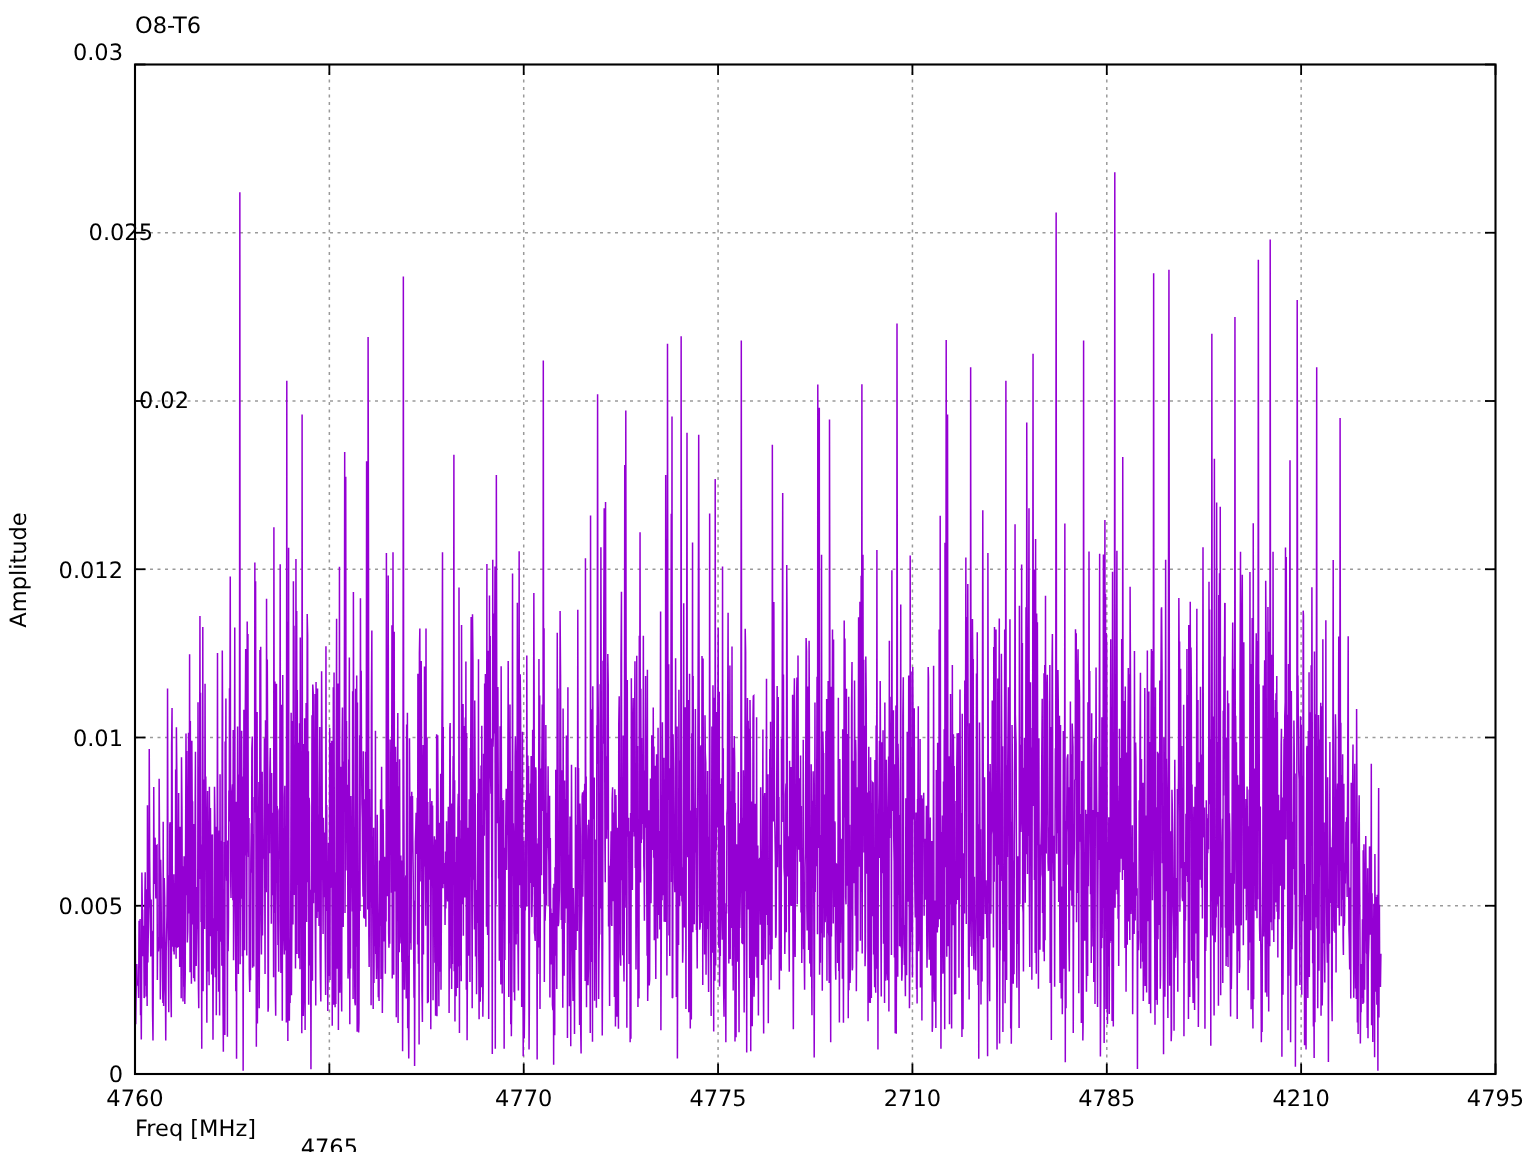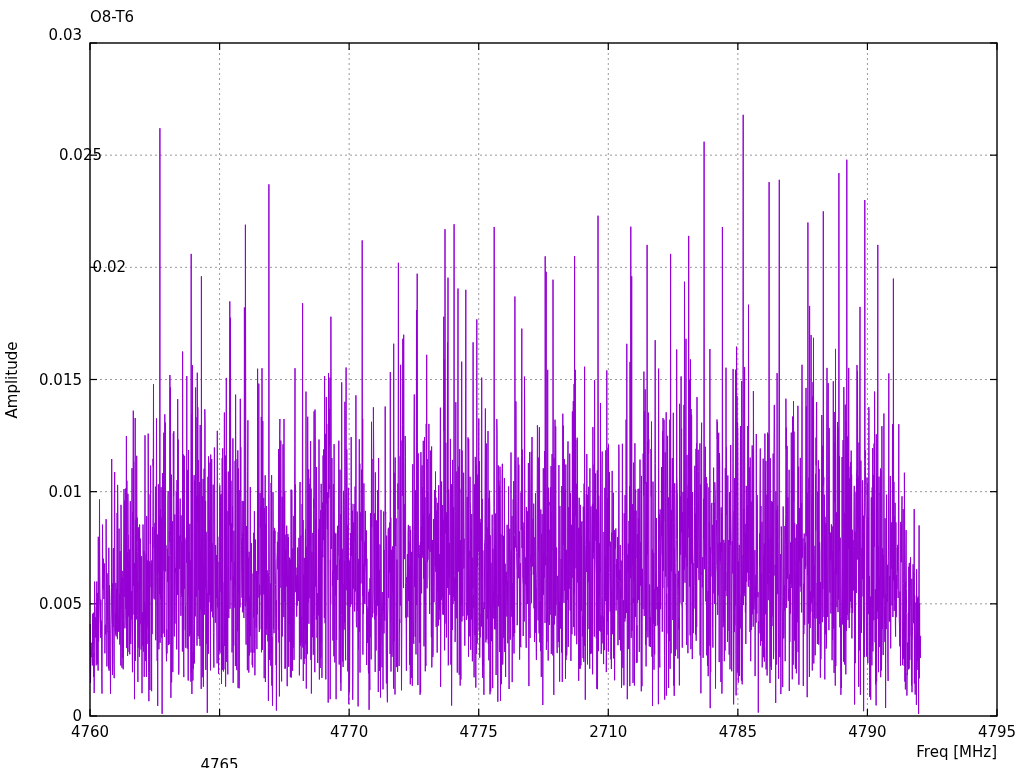--- a/index.html
+++ b/index.html
@@ -1,19 +1,19 @@
 <!DOCTYPE html>
 <html><head>
 <meta charset="utf-8">
 <style>
   html,body{margin:0;padding:0;background:#ffffff;}
   .fig{position:relative;width:1024px;height:768px;background:#ffffff;
        font-family:"DejaVu Sans","Liberation Sans",sans-serif;color:#000;overflow:hidden;}
   .title{position:absolute;left:90px;top:8px;width:907px;text-align:left;font-size:15px;}
-  .xlab{position:absolute;left:90px;top:743px;width:907px;text-align:right;font-size:15px;}
+  .xlab{position:absolute;left:90px;top:743px;width:907px;text-align:left;font-size:15px;}
   .ylab{position:absolute;left:12px;top:380px;transform:translate(-50%,-50%) rotate(-90deg);
         white-space:nowrap;font-size:15px;}
   svg{position:absolute;left:0;top:0;}
   .xtick{position:absolute;width:90px;text-align:center;font-size:15px;}
   .ytick{position:absolute;left:0;width:82px;text-align:right;font-size:15px;}
 </style>
 </head>
 <body>
 
 <div class="fig">
@@ -65,23 +65,23 @@
       <path d="M90.0 624.2L90.2 624.0L90.5 682.9L90.7 667.6L91.0 648.3L91.2 642.7L91.5 655.6L91.7 657.0L92.0 655.9L92.2 655.3L92.4 665.4L92.7 613.9L92.9 644.9L93.2 638.0L93.4 612.7L93.7 676.8L93.9 653.1L94.2 693.0L94.4 658.4L94.6 581.6L94.9 606.2L95.1 606.8L95.4 637.5L95.6 617.2L95.9 631.6L96.1 665.4L96.4 664.4L96.6 597.6L96.8 581.5L97.1 657.2L97.3 592.9L97.6 664.3L97.8 594.4L98.1 670.6L98.3 536.8L98.6 641.6L98.8 625.7L99.0 618.6L99.3 601.2L99.5 499.4L99.8 573.2L100.0 595.0L100.3 605.9L100.5 637.6L100.8 599.7L101.0 637.1L101.2 620.6L101.5 623.8L101.7 674.4L102.0 693.6L102.2 649.8L102.5 524.6L102.7 568.9L103.0 589.3L103.2 558.5L103.4 559.0L103.7 587.7L103.9 599.0L104.2 580.8L104.4 563.7L104.7 563.5L104.9 653.3L105.1 627.0L105.4 624.7L105.6 634.3L105.9 630.2L106.1 519.2L106.4 564.0L106.6 582.4L106.9 666.4L107.1 573.2L107.3 584.1L107.6 621.6L107.8 632.2L108.1 631.1L108.3 651.9L108.6 668.6L108.8 547.8L109.1 670.7L109.3 635.8L109.5 585.3L109.8 598.7L110.0 654.7L110.3 663.9L110.5 693.7L110.8 633.9L111.0 624.8L111.3 610.1L111.5 587.2L111.7 459.0L112.0 591.5L112.2 630.7L112.5 674.9L112.7 583.5L113.0 626.8L113.2 549.6L113.5 548.1L113.7 607.1L113.9 658.2L114.2 678.2L114.4 497.0L114.7 472.0L114.9 604.3L115.2 631.2L115.4 613.1L115.7 634.4L115.9 582.9L116.1 636.4L116.4 598.5L116.6 588.9L116.9 631.5L117.1 513.0L117.4 639.2L117.6 484.9L117.9 517.8L118.1 587.6L118.3 631.8L118.6 617.6L118.8 614.2L119.1 528.6L119.3 631.4L119.6 593.7L119.8 644.6L120.1 551.2L120.3 581.9L120.5 584.7L120.8 665.5L121.0 504.9L121.3 538.9L121.5 586.8L121.8 629.8L122.0 667.7L122.3 577.5L122.5 657.8L122.7 570.9L123.0 573.8L123.2 669.3L123.5 648.9L123.7 571.8L124.0 489.0L124.2 596.9L124.5 500.7L124.7 554.4L124.9 628.3L125.2 620.6L125.4 593.1L125.7 488.5L125.9 609.0L126.2 558.1L126.4 436.1L126.7 648.1L126.9 480.7L127.1 640.7L127.4 552.4L127.6 655.9L127.9 493.8L128.1 533.6L128.4 534.6L128.6 616.4L128.9 563.8L129.1 652.0L129.3 549.4L129.6 651.9L129.8 654.3L130.1 535.9L130.3 501.2L130.6 638.5L130.8 644.0L131.1 625.1L131.3 612.2L131.5 591.3L131.8 619.2L132.0 468.2L132.3 659.0L132.5 672.2L132.8 512.0L133.0 551.2L133.3 410.7L133.5 586.0L133.7 461.8L134.0 614.6L134.2 579.8L134.5 699.2L134.7 563.0L135.0 597.8L135.2 418.0L135.4 660.9L135.7 519.7L135.9 577.9L136.2 560.3L136.4 619.4L136.7 455.8L136.9 540.9L137.2 517.6L137.4 551.7L137.6 615.8L137.9 681.9L138.1 574.2L138.4 527.4L138.6 553.7L138.9 647.7L139.1 582.8L139.4 656.9L139.6 524.5L139.8 568.3L140.1 624.2L140.3 538.6L140.6 589.3L140.8 591.7L141.1 649.6L141.3 557.3L141.6 556.3L141.8 639.2L142.0 693.2L142.3 612.2L142.5 632.1L142.8 645.7L143.0 524.5L143.3 548.9L143.5 651.5L143.8 580.8L144.0 551.1L144.2 676.9L144.5 601.9L144.7 620.6L145.0 435.3L145.2 600.8L145.5 610.3L145.7 661.1L146.0 560.8L146.2 553.6L146.4 677.0L146.7 516.2L146.9 627.8L147.2 608.9L147.4 560.5L147.7 578.7L147.9 643.9L148.2 433.6L148.4 477.1L148.6 659.4L148.9 701.2L149.1 600.0L149.4 671.4L149.6 561.4L149.9 690.0L150.1 494.4L150.4 543.9L150.6 465.6L150.8 574.0L151.1 587.2L151.3 563.4L151.6 691.2L151.8 560.4L152.1 634.1L152.3 617.5L152.6 527.0L152.8 547.7L153.0 458.9L153.3 466.3L153.5 384.3L153.8 588.5L154.0 598.7L154.3 561.9L154.5 529.9L154.8 526.6L155.0 522.8L155.2 600.1L155.5 486.7L155.7 640.2L156.0 606.0L156.2 576.7L156.5 418.4L156.7 563.6L157.0 598.0L157.2 660.9L157.4 534.5L157.7 705.9L157.9 564.9L158.2 572.3L158.4 484.4L158.7 576.7L158.9 649.3L159.2 566.0L159.4 516.4L159.6 594.1L159.9 128.2L160.1 642.8L160.4 509.3L160.6 599.2L160.9 543.4L161.1 487.2L161.4 582.4L161.6 637.5L161.8 517.7L162.1 713.8L162.3 617.6L162.6 473.2L162.8 603.8L163.1 633.5L163.3 555.3L163.5 479.5L163.8 432.7L164.0 570.4L164.3 512.2L164.5 637.0L164.8 414.3L165.0 562.7L165.3 422.6L165.5 563.9L165.7 571.4L166.0 545.3L166.2 648.1L166.5 661.3L166.7 629.6L167.0 653.5L167.2 574.3L167.5 548.8L167.7 581.8L167.9 499.2L168.2 491.0L168.4 645.1L168.7 557.6L168.9 556.1L169.2 644.3L169.4 531.3L169.7 541.7L169.9 375.0L170.1 535.2L170.4 387.5L170.6 555.4L170.9 697.8L171.1 554.0L171.4 474.6L171.6 682.4L171.9 620.5L172.1 610.8L172.3 557.9L172.6 521.3L172.8 672.1L173.1 602.6L173.3 433.3L173.6 496.2L173.8 431.2L174.1 613.7L174.3 636.4L174.5 589.3L174.8 514.5L175.0 623.7L175.3 571.4L175.5 568.1L175.8 572.5L176.0 545.5L176.3 492.1L176.5 585.1L176.7 649.4L177.0 480.1L177.2 543.1L177.5 594.9L177.7 399.1L178.0 544.7L178.2 439.6L178.5 514.1L178.7 674.5L178.9 671.3L179.2 535.8L179.4 559.1L179.7 568.9L179.9 514.4L180.2 498.6L180.4 541.9L180.7 534.7L180.9 615.8L181.1 515.3L181.4 593.5L181.6 541.8L181.9 596.8L182.1 565.0L182.4 651.5L182.6 351.5L182.9 586.5L183.1 608.7L183.3 454.4L183.6 663.9L183.8 677.1L184.1 546.4L184.3 455.8L184.6 588.7L184.8 537.4L185.1 600.0L185.3 630.0L185.5 606.3L185.8 647.8L186.0 540.6L186.3 539.1L186.5 562.8L186.8 376.1L187.0 615.3L187.3 648.6L187.5 645.9L187.7 469.9L188.0 605.5L188.2 680.5L188.5 450.0L188.7 596.1L189.0 552.4L189.2 623.9L189.5 636.3L189.7 531.7L189.9 523.8L190.2 628.8L190.4 633.6L190.7 560.1L190.9 681.7L191.2 253.9L191.4 672.3L191.7 414.5L191.9 694.0L192.1 593.8L192.4 365.2L192.6 566.9L192.9 680.5L193.1 652.0L193.4 668.6L193.6 643.3L193.8 623.9L194.1 475.2L194.3 663.5L194.6 607.1L194.8 480.6L195.1 503.6L195.3 616.4L195.6 387.5L195.8 513.7L196.0 417.2L196.3 596.7L196.5 553.1L196.8 496.4L197.0 645.6L197.3 372.7L197.5 521.9L197.8 407.3L198.0 636.0L198.2 460.0L198.5 589.8L198.7 495.1L199.0 506.9L199.2 638.9L199.5 599.0L199.7 482.1L200.0 646.1L200.2 425.0L200.4 609.2L200.7 551.4L200.9 554.8L201.2 688.9L201.4 276.3L201.7 611.2L201.9 538.2L202.2 677.3L202.4 666.0L202.6 496.0L202.9 597.2L203.1 478.9L203.4 686.7L203.6 565.0L203.9 570.4L204.1 468.7L204.4 614.6L204.6 552.6L204.8 409.3L205.1 423.2L205.3 588.2L205.6 500.9L205.8 669.9L206.1 531.8L206.3 537.4L206.6 643.7L206.8 627.9L207.0 593.1L207.3 712.8L207.5 636.3L207.8 578.2L208.0 476.8L208.3 653.8L208.5 456.4L208.8 461.7L209.0 602.2L209.2 520.1L209.5 595.1L209.7 522.0L210.0 462.6L210.2 613.2L210.5 670.4L210.7 454.6L211.0 593.4L211.2 611.5L211.4 611.5L211.7 459.0L211.9 607.8L212.2 543.0L212.4 562.7L212.7 617.3L212.9 526.8L213.2 484.7L213.4 632.5L213.6 653.0L213.9 667.6L214.1 615.8L214.4 447.5L214.6 485.3L214.9 558.9L215.1 570.8L215.4 622.7L215.6 545.1L215.8 558.2L216.1 559.9L216.3 598.1L216.6 555.0L216.8 627.2L217.1 663.4L217.3 430.8L217.6 607.3L217.8 536.7L218.0 585.4L218.3 600.6L218.5 674.0L218.8 643.1L219.0 561.9L219.3 569.5L219.5 650.6L219.8 485.3L220.0 653.3L220.2 510.1L220.5 495.3L220.7 575.1L221.0 591.8L221.2 493.9L221.5 683.8L221.7 572.2L222.0 642.2L222.2 458.1L222.4 669.8L222.7 448.3L222.9 581.5L223.2 582.1L223.4 671.5L223.7 644.6L223.9 669.4L224.1 525.8L224.4 412.5L224.6 645.9L224.9 531.4L225.1 633.8L225.4 455.6L225.6 686.6L225.9 561.0L226.1 650.0L226.3 377.9L226.6 661.9L226.8 533.2L227.1 511.2L227.3 560.1L227.6 654.5L227.8 674.4L228.1 496.1L228.3 471.6L228.5 565.3L228.8 618.0L229.0 507.7L229.3 525.2L229.5 522.0L229.8 301.4L230.0 608.7L230.3 538.7L230.5 317.8L230.7 580.3L231.0 480.7L231.2 542.8L231.5 562.0L231.7 523.1L232.0 652.4L232.2 646.8L232.5 506.3L232.7 527.5L232.9 438.4L233.2 682.9L233.4 576.0L233.7 645.6L233.9 530.7L234.2 585.2L234.4 561.8L234.7 574.4L234.9 607.7L235.1 460.9L235.4 666.0L235.6 394.6L235.9 529.5L236.1 576.6L236.4 642.3L236.6 668.1L236.9 670.2L237.1 459.2L237.3 577.4L237.6 631.2L237.8 450.4L238.1 687.9L238.3 468.4L238.6 593.1L238.8 585.5L239.1 688.3L239.3 681.6L239.5 613.0L239.8 490.1L240.0 607.4L240.3 398.8L240.5 496.6L240.8 447.2L241.0 501.7L241.3 536.4L241.5 545.3L241.7 574.4L242.0 597.8L242.2 500.9L242.5 611.9L242.7 532.9L243.0 612.5L243.2 581.4L243.5 609.3L243.7 501.2L243.9 617.9L244.2 504.6L244.4 307.5L244.7 433.3L244.9 530.8L245.2 606.3L245.4 224.7L245.7 391.9L245.9 623.7L246.1 644.6L246.4 526.0L246.6 561.6L246.9 601.5L247.1 545.2L247.4 670.2L247.6 471.7L247.9 420.3L248.1 605.0L248.3 557.7L248.6 625.7L248.8 672.6L249.1 551.8L249.3 655.4L249.6 596.8L249.8 630.8L250.1 622.9L250.3 487.1L250.5 636.0L250.8 633.9L251.0 652.6L251.3 631.0L251.5 543.2L251.8 601.5L252.0 620.2L252.2 664.8L252.5 649.6L252.7 667.4L253.0 573.6L253.2 577.6L253.5 617.3L253.7 532.8L254.0 652.7L254.2 609.4L254.4 511.2L254.7 616.3L254.9 675.3L255.2 639.3L255.4 539.5L255.7 574.8L255.9 583.5L256.2 627.6L256.4 571.1L256.6 582.3L256.9 649.1L257.1 576.0L257.4 614.3L257.6 368.7L257.9 509.4L258.1 597.5L258.4 489.3L258.6 574.1L258.8 383.6L259.1 622.3L259.3 631.9L259.6 584.8L259.8 629.2L260.1 493.0L260.3 527.4L260.6 516.3L260.8 506.2L261.0 595.2L261.3 416.9L261.5 652.3L261.8 562.0L262.0 368.2L262.3 548.3L262.5 649.8L262.8 421.1L263.0 582.9L263.2 594.4L263.5 585.0L263.7 497.9L264.0 582.3L264.2 678.2L264.5 508.0L264.7 594.4L265.0 511.9L265.2 475.3L265.4 682.0L265.7 574.3L265.9 524.2L266.2 634.8L266.4 506.1L266.7 629.0L266.9 617.8L267.2 570.3L267.4 613.4L267.6 598.7L267.9 641.3L268.1 573.6L268.4 700.8L268.6 647.6L268.9 184.3L269.1 494.2L269.4 575.3L269.6 659.8L269.8 642.8L270.1 600.2L270.3 586.4L270.6 583.5L270.8 665.7L271.1 483.0L271.3 653.5L271.6 475.1L271.8 685.5L272.0 637.1L272.3 686.6L272.5 705.7L272.8 653.6L273.0 492.1L273.3 556.5L273.5 628.9L273.8 530.9L274.0 633.2L274.2 587.8L274.5 527.9L274.7 543.2L275.0 530.6L275.2 558.7L275.5 584.4L275.7 618.5L276.0 665.1L276.2 600.3L276.4 710.6L276.7 626.9L276.9 561.0L277.2 552.5L277.4 541.8L277.7 566.0L277.9 569.3L278.2 531.9L278.4 629.7L278.6 449.1L278.9 642.5L279.1 454.5L279.4 696.4L279.6 435.4L279.9 419.0L280.1 587.7L280.4 504.2L280.6 492.0L280.8 440.6L281.1 516.0L281.3 659.8L281.6 681.4L281.8 554.6L282.1 496.7L282.3 636.4L282.5 498.1L282.8 577.7L283.0 444.3L283.3 569.2L283.5 578.9L283.8 617.1L284.0 419.0L284.3 587.4L284.5 601.6L284.7 491.6L285.0 668.8L285.2 534.6L285.5 668.1L285.7 549.8L286.0 562.1L286.2 586.5L286.5 580.5L286.7 525.7L286.9 568.4L287.2 686.2L287.4 611.8L287.7 537.5L287.9 534.0L288.2 554.6L288.4 537.0L288.7 666.8L288.9 595.0L289.1 624.1L289.4 567.3L289.6 557.5L289.9 641.9L290.1 574.5L290.4 677.2L290.6 559.6L290.9 652.9L291.1 489.5L291.3 677.5L291.6 574.7L291.8 490.1L292.1 544.0L292.3 626.5L292.6 670.8L292.8 548.5L293.1 647.9L293.3 620.7L293.5 607.0L293.8 515.9L294.0 659.9L294.3 600.0L294.5 510.1L294.8 443.4L295.0 368.2L295.3 592.2L295.5 484.6L295.7 588.5L296.0 589.2L296.2 575.3L296.5 583.8L296.7 616.6L297.0 567.6L297.2 605.6L297.5 589.1L297.7 547.5L297.9 594.7L298.2 595.5L298.4 601.0L298.7 562.8L298.9 537.9L299.2 546.6L299.4 675.4L299.7 575.7L299.9 485.5L300.1 482.0L300.4 592.4L300.6 645.6L300.9 535.6L301.1 659.3L301.4 616.4L301.6 642.6L301.9 535.9L302.1 504.0L302.3 536.9L302.6 303.2L302.8 647.5L303.1 520.1L303.3 681.0L303.6 584.4L303.8 574.6L304.1 664.1L304.3 557.9L304.5 629.3L304.8 580.2L305.0 658.6L305.3 539.5L305.5 529.1L305.8 644.4L306.0 391.6L306.3 688.6L306.5 546.8L306.7 643.6L307.0 597.3L307.2 559.0L307.5 654.2L307.7 416.7L308.0 567.5L308.2 602.9L308.5 503.9L308.7 469.4L308.9 623.8L309.2 484.0L309.4 521.8L309.7 560.0L309.9 598.3L310.2 478.3L310.4 544.8L310.6 441.0L310.9 659.9L311.1 488.6L311.4 693.5L311.6 649.9L311.9 551.8L312.1 576.2L312.4 634.6L312.6 637.2L312.8 532.9L313.1 550.0L313.3 654.7L313.6 498.7L313.8 507.7L314.1 411.4L314.3 550.8L314.6 616.6L314.8 672.2L315.0 409.5L315.3 441.6L315.5 586.5L315.8 519.8L316.0 585.1L316.3 619.7L316.5 467.0L316.8 528.9L317.0 637.7L317.2 631.0L317.5 593.3L317.7 662.9L318.0 618.5L318.2 585.9L318.5 528.9L318.7 615.4L319.0 439.5L319.2 642.1L319.4 679.5L319.7 519.1L319.9 617.6L320.2 667.9L320.4 628.2L320.7 510.3L320.9 658.2L321.2 483.8L321.4 642.8L321.6 550.0L321.9 677.9L322.1 658.8L322.4 502.5L322.6 553.5L322.9 557.2L323.1 455.6L323.4 540.1L323.6 449.4L323.8 495.7L324.1 547.3L324.3 617.9L324.6 376.0L324.8 611.0L325.1 623.3L325.3 594.8L325.6 433.9L325.8 679.4L326.0 553.0L326.3 397.0L326.5 503.6L326.8 424.0L327.0 514.7L327.3 529.2L327.5 492.4L327.8 571.1L328.0 621.0L328.2 702.6L328.5 373.2L328.7 497.8L329.0 484.8L329.2 488.9L329.5 409.0L329.7 445.9L330.0 377.6L330.2 699.2L330.4 559.8L330.7 603.0L330.9 316.7L331.2 473.4L331.4 548.9L331.7 537.2L331.9 458.0L332.2 535.1L332.4 585.7L332.6 571.1L332.9 640.5L333.1 606.7L333.4 484.1L333.6 552.3L333.9 656.3L334.1 444.2L334.4 571.9L334.6 532.0L334.8 662.4L335.1 546.9L335.3 533.9L335.6 595.3L335.8 533.4L336.1 699.2L336.3 565.1L336.6 640.0L336.8 577.1L337.0 571.9L337.3 536.5L337.5 525.8L337.8 580.0L338.0 557.0L338.3 555.1L338.5 529.1L338.8 440.7L339.0 503.9L339.2 664.6L339.5 559.4L339.7 628.9L340.0 469.7L340.2 540.4L340.5 682.9L340.7 514.0L340.9 690.8L341.2 659.5L341.4 615.7L341.7 382.4L341.9 583.8L342.2 548.8L342.4 559.5L342.7 661.5L342.9 583.7L343.1 667.0L343.4 504.6L343.6 490.8L343.9 509.7L344.1 629.6L344.4 560.9L344.6 622.5L344.9 401.8L345.1 506.5L345.3 626.8L345.6 660.3L345.8 557.9L346.1 367.5L346.3 590.2L346.6 469.0L346.8 449.5L347.1 475.1L347.3 605.4L347.5 525.5L347.8 671.4L348.0 633.0L348.3 487.8L348.5 578.2L348.8 704.1L349.0 618.3L349.3 560.4L349.5 692.3L349.7 671.6L350.0 579.8L350.2 607.0L350.5 533.3L350.7 582.5L351.0 604.3L351.2 437.0L351.5 555.9L351.7 534.2L351.9 503.7L352.2 603.9L352.4 510.7L352.7 699.7L352.9 672.1L353.2 528.9L353.4 588.6L353.7 522.4L353.9 541.8L354.1 504.0L354.4 608.0L354.6 611.4L354.9 595.3L355.1 486.5L355.4 591.4L355.6 550.4L355.9 395.3L356.1 461.3L356.3 621.8L356.6 624.0L356.8 627.3L357.1 511.5L357.3 513.8L357.6 611.2L357.8 578.7L358.1 706.4L358.3 562.3L358.5 649.4L358.8 558.9L359.0 593.3L359.3 439.3L359.5 631.7L359.8 463.7L360.0 672.6L360.3 577.0L360.5 555.1L360.7 512.4L361.0 583.5L361.2 513.5L361.5 469.7L361.7 481.3L362.0 540.7L362.2 240.4L362.5 595.9L362.7 418.9L362.9 654.6L363.2 564.2L363.4 613.8L363.7 602.9L363.9 483.4L364.2 590.0L364.4 603.6L364.7 541.8L364.9 565.3L365.1 560.9L365.4 510.9L365.6 561.0L365.9 574.4L366.1 603.7L366.4 530.5L366.6 665.0L366.9 558.6L367.1 605.6L367.3 606.1L367.6 643.0L367.8 626.0L368.1 608.6L368.3 670.0L368.6 673.4L368.8 591.8L369.1 709.8L369.3 589.2L369.5 656.1L369.8 690.1L370.0 578.2L370.3 637.1L370.5 513.2L370.8 552.4L371.0 629.0L371.2 659.4L371.5 421.8L371.7 527.2L372.0 459.0L372.2 617.4L372.5 614.7L372.7 605.3L373.0 593.0L373.2 519.0L373.4 407.3L373.7 449.8L373.9 516.0L374.2 613.3L374.4 513.5L374.7 619.4L374.9 600.5L375.2 671.9L375.4 472.4L375.6 532.8L375.9 555.2L376.1 650.5L376.4 520.4L376.6 615.4L376.9 532.7L377.1 540.8L377.4 605.7L377.6 490.3L377.8 561.8L378.1 504.1L378.3 692.0L378.6 458.1L378.8 609.9L379.1 569.8L379.3 578.8L379.6 670.9L379.8 582.7L380.0 544.4L380.3 641.1L380.5 697.5L380.8 570.6L381.0 509.9L381.3 593.2L381.5 617.6L381.8 647.3L382.0 667.3L382.2 592.0L382.5 611.5L382.7 611.8L383.0 689.4L383.2 615.9L383.5 609.0L383.7 511.5L384.0 633.4L384.2 549.9L384.4 594.8L384.7 619.9L384.9 620.6L385.2 406.5L385.4 515.4L385.7 512.0L385.9 580.6L386.2 650.2L386.4 683.4L386.6 535.7L386.9 557.3L387.1 685.2L387.4 702.3L387.6 620.1L387.9 606.0L388.1 530.8L388.4 528.2L388.6 597.9L388.8 571.1L389.1 570.3L389.3 527.0L389.6 572.5L389.8 522.5L390.1 654.0L390.3 372.1L390.6 621.6L390.8 517.7L391.0 671.5L391.3 549.8L391.5 562.2L391.8 593.8L392.0 656.8L392.3 645.2L392.5 546.5L392.8 573.3L393.0 592.8L393.2 576.8L393.5 688.6L393.7 343.7L394.0 641.3L394.2 472.8L394.5 523.9L394.7 594.1L395.0 694.5L395.2 457.5L395.4 533.6L395.7 546.0L395.9 525.1L396.2 518.4L396.4 667.1L396.7 596.0L396.9 559.6L397.2 566.3L397.4 599.7L397.6 671.8L397.9 483.5L398.1 509.2L398.4 262.8L398.6 447.4L398.9 479.7L399.1 666.0L399.3 635.5L399.6 619.3L399.8 623.0L400.1 456.2L400.3 605.6L400.6 364.8L400.8 455.2L401.1 568.9L401.3 638.5L401.5 690.3L401.8 628.4L402.0 440.5L402.3 495.8L402.5 424.7L402.8 338.8L403.0 451.9L403.3 563.3L403.5 588.1L403.7 334.7L404.0 546.4L404.2 504.1L404.5 559.1L404.7 528.7L405.0 553.2L405.2 436.0L405.5 456.5L405.7 617.6L405.9 583.8L406.2 624.2L406.4 670.7L406.7 577.2L406.9 583.1L407.2 572.3L407.4 554.1L407.7 616.3L407.9 617.3L408.1 532.7L408.4 524.9L408.6 600.8L408.9 541.6L409.1 589.0L409.4 566.3L409.6 664.7L409.9 526.1L410.1 552.8L410.3 684.3L410.6 530.0L410.8 552.1L411.1 637.1L411.3 677.9L411.6 551.9L411.8 568.4L412.1 640.9L412.3 685.9L412.5 483.0L412.8 464.2L413.0 563.4L413.3 613.4L413.5 637.9L413.8 643.8L414.0 442.3L414.3 394.5L414.5 586.9L414.7 566.0L415.0 580.3L415.2 636.8L415.5 490.3L415.7 627.7L416.0 654.4L416.2 611.7L416.5 310.0L416.7 605.2L416.9 579.7L417.2 273.7L417.4 441.7L417.7 543.1L417.9 685.1L418.2 453.4L418.4 545.4L418.7 550.8L418.9 557.9L419.1 545.1L419.4 642.6L419.6 642.0L419.9 554.2L420.1 694.8L420.4 542.0L420.6 692.5L420.9 452.2L421.1 551.7L421.3 527.2L421.6 593.4L421.8 485.1L422.1 465.4L422.3 554.6L422.6 487.4L422.8 557.7L423.1 478.0L423.3 440.8L423.5 578.6L423.8 515.3L424.0 646.3L424.3 601.7L424.5 437.2L424.8 604.9L425.0 497.3L425.3 671.3L425.5 561.5L425.7 662.1L426.0 665.6L426.2 423.9L426.5 467.5L426.7 354.8L427.0 588.4L427.2 459.1L427.5 562.0L427.7 492.0L427.9 559.6L428.2 516.7L428.4 549.3L428.7 526.8L428.9 423.9L429.2 577.2L429.4 580.9L429.6 613.9L429.9 513.6L430.1 551.9L430.4 450.6L430.6 510.1L430.9 523.6L431.1 578.6L431.4 637.2L431.6 446.5L431.8 667.4L432.1 640.8L432.3 567.9L432.6 540.1L432.8 657.0L433.1 652.9L433.3 591.5L433.6 519.0L433.8 572.4L434.0 602.2L434.3 571.9L434.5 490.1L434.8 501.1L435.0 539.9L435.3 566.6L435.5 471.6L435.8 571.9L436.0 497.7L436.2 626.9L436.5 526.9L436.7 510.5L437.0 617.0L437.2 652.6L437.5 541.6L437.7 502.8L438.0 591.2L438.2 545.5L438.4 625.6L438.7 485.2L438.9 565.7L439.2 558.2L439.4 610.0L439.7 554.0L439.9 619.7L440.2 495.8L440.4 407.7L440.6 686.9L440.9 616.5L441.1 530.4L441.4 600.1L441.6 481.5L441.9 547.4L442.1 565.3L442.4 596.9L442.6 505.2L442.8 614.5L443.1 519.7L443.3 521.1L443.6 614.7L443.8 316.7L444.1 430.8L444.3 359.3L444.6 650.3L444.8 600.8L445.0 229.2L445.3 493.6L445.5 533.4L445.8 442.8L446.0 623.6L446.3 516.1L446.5 637.4L446.8 512.2L447.0 568.0L447.2 516.7L447.5 342.5L447.7 588.0L448.0 277.7L448.2 665.4L448.5 664.7L448.7 489.5L449.0 512.9L449.2 577.2L449.4 543.2L449.7 588.6L449.9 594.9L450.2 518.9L450.4 438.9L450.7 533.5L450.9 664.6L451.2 500.1L451.4 484.3L451.6 705.6L451.9 611.5L452.1 592.5L452.4 630.0L452.6 459.9L452.9 560.4L453.1 604.1L453.4 532.2L453.6 507.0L453.8 597.1L454.1 224.2L454.3 575.5L454.6 601.0L454.8 578.2L455.1 641.9L455.3 633.3L455.6 511.2L455.8 402.2L456.0 605.6L456.3 618.3L456.5 577.3L456.8 471.5L457.0 496.4L457.3 672.6L457.5 553.9L457.7 492.2L458.0 288.5L458.2 537.1L458.5 571.5L458.7 466.7L459.0 478.6L459.2 674.8L459.5 607.5L459.7 449.1L459.9 625.0L460.2 685.6L460.4 540.3L460.7 630.5L460.9 679.6L461.2 488.8L461.4 604.6L461.7 361.6L461.9 621.5L462.1 450.6L462.4 581.6L462.6 592.2L462.9 616.2L463.1 570.6L463.4 526.0L463.6 472.7L463.9 568.4L464.1 538.7L464.3 620.0L464.6 617.8L464.8 645.7L465.1 556.8L465.3 485.2L465.6 389.6L465.8 289.8L466.1 464.0L466.3 601.4L466.5 619.8L466.8 617.5L467.0 499.3L467.3 496.9L467.5 615.3L467.8 572.1L468.0 437.4L468.3 457.0L468.5 656.7L468.7 439.0L469.0 558.4L469.2 550.8L469.5 588.6L469.7 636.4L470.0 476.8L470.2 501.7L470.5 508.5L470.7 649.8L470.9 606.9L471.2 529.6L471.4 619.3L471.7 514.0L471.9 587.8L472.2 635.9L472.4 661.3L472.7 557.8L472.9 588.3L473.1 342.3L473.4 607.5L473.6 595.1L473.9 644.0L474.1 677.3L474.4 574.8L474.6 484.4L474.9 635.2L475.1 613.0L475.3 456.9L475.6 493.6L475.8 687.6L476.1 503.5L476.3 465.2L476.6 653.9L476.8 319.4L477.1 643.6L477.3 479.3L477.5 567.0L477.8 474.6L478.0 530.6L478.3 551.6L478.5 481.6L478.8 418.7L479.0 628.0L479.3 631.9L479.5 461.2L479.7 657.7L480.0 613.8L480.2 637.4L480.5 522.7L480.7 534.7L481.0 518.9L481.2 608.3L481.5 626.5L481.7 377.6L481.9 578.0L482.2 498.9L482.4 658.7L482.7 677.8L482.9 550.3L483.2 665.8L483.4 607.9L483.7 643.9L483.9 694.8L484.1 602.1L484.4 609.0L484.6 542.6L484.9 539.1L485.1 472.7L485.4 408.5L485.6 532.6L485.9 642.4L486.1 563.7L486.3 533.6L486.6 443.6L486.8 639.4L487.1 527.5L487.3 618.7L487.6 570.9L487.8 604.9L488.0 431.0L488.3 643.8L488.5 498.5L488.8 660.3L489.0 612.7L489.3 608.0L489.5 490.6L489.8 508.3L490.0 694.3L490.2 535.3L490.5 617.4L490.7 691.5L491.0 562.9L491.2 605.1L491.5 641.1L491.7 617.2L492.0 565.8L492.2 514.7L492.4 618.6L492.7 688.1L492.9 548.9L493.2 618.6L493.4 603.9L493.7 583.1L493.9 526.6L494.2 227.0L494.4 507.5L494.6 628.8L494.9 545.2L495.1 629.5L495.4 619.1L495.6 513.5L495.9 587.7L496.1 675.0L496.4 622.6L496.6 538.0L496.8 419.1L497.1 434.4L497.3 593.7L497.6 593.8L497.8 701.7L498.1 496.3L498.3 465.4L498.6 606.3L498.8 480.5L499.0 547.3L499.3 485.8L499.5 579.9L499.8 652.0L500.0 466.7L500.3 509.9L500.5 700.8L500.8 556.2L501.0 534.4L501.2 601.3L501.5 684.2L501.7 653.1L502.0 479.3L502.2 464.1L502.5 463.8L502.7 664.5L503.0 645.1L503.2 581.1L503.4 535.8L503.7 637.8L503.9 555.0L504.2 630.1L504.4 478.1L504.7 651.8L504.9 624.9L505.2 563.7L505.4 619.6L505.6 677.0L505.9 572.7L506.1 584.9L506.4 571.8L506.6 583.9L506.9 616.5L507.1 524.8L507.4 601.0L507.6 581.3L507.8 643.3L508.1 609.9L508.3 561.8L508.6 486.4L508.8 634.3L509.1 689.0L509.3 578.4L509.6 532.4L509.8 528.7L510.0 572.1L510.3 639.6L510.5 565.7L510.8 547.4L511.0 452.5L511.3 610.0L511.5 550.4L511.8 616.7L512.0 516.1L512.2 682.1L512.5 587.9L512.7 583.2L513.0 623.5L513.2 499.4L513.5 636.4L513.7 481.1L514.0 653.5L514.2 536.4L514.4 621.5L514.7 632.9L514.9 296.5L515.2 533.3L515.4 460.0L515.7 547.6L515.9 401.4L516.2 493.7L516.4 546.0L516.6 552.4L516.9 571.7L517.1 625.2L517.4 623.2L517.6 585.3L517.9 501.6L518.1 457.4L518.3 578.2L518.6 521.0L518.8 464.7L519.1 557.4L519.3 531.4L519.6 659.6L519.8 591.0L520.1 564.7L520.3 563.1L520.5 643.5L520.8 647.2L521.0 492.5L521.3 530.0L521.5 455.5L521.8 328.6L522.0 548.0L522.3 449.6L522.5 525.6L522.7 578.3L523.0 584.8L523.2 636.0L523.5 603.2L523.7 529.7L524.0 522.4L524.2 621.5L524.5 376.6L524.7 410.2L524.9 553.7L525.2 584.4L525.4 569.0L525.7 557.5L525.9 615.1L526.2 647.8L526.4 507.2L526.7 592.9L526.9 576.5L527.1 603.6L527.4 511.3L527.6 604.0L527.9 523.1L528.1 555.3L528.4 463.1L528.6 617.6L528.9 686.1L529.1 609.0L529.3 475.6L529.6 452.1L529.8 624.9L530.1 638.0L530.3 572.4L530.6 552.9L530.8 492.9L531.1 462.6L531.3 451.7L531.5 602.9L531.8 540.7L532.0 437.0L532.3 566.5L532.5 539.9L532.8 555.3L533.0 518.9L533.3 574.5L533.5 568.5L533.7 503.6L534.0 608.3L534.2 537.3L534.5 642.0L534.7 615.2L535.0 565.9L535.2 600.1L535.5 493.2L535.7 632.8L535.9 588.3L536.2 641.3L536.4 659.9L536.7 578.4L536.9 568.9L537.2 498.5L537.4 425.3L537.7 433.9L537.9 605.0L538.1 620.4L538.4 457.6L538.6 550.5L538.9 521.3L539.1 633.3L539.4 427.2L539.6 484.8L539.9 642.3L540.1 601.5L540.3 607.8L540.6 651.1L540.8 509.5L541.1 644.8L541.3 676.9L541.6 533.8L541.8 584.4L542.1 514.1L542.3 531.0L542.5 593.9L542.8 705.0L543.0 640.3L543.3 468.3L543.5 594.7L543.8 553.4L544.0 574.6L544.3 577.5L544.5 514.1L544.7 451.1L545.0 622.9L545.2 256.3L545.5 481.0L545.7 565.3L546.0 542.0L546.2 271.8L546.4 649.8L546.7 614.1L546.9 641.8L547.2 556.7L547.4 622.1L547.7 369.8L547.9 549.5L548.2 660.5L548.4 580.7L548.6 487.7L548.9 505.3L549.1 502.0L549.4 625.0L549.6 588.6L549.9 529.7L550.1 614.8L550.4 605.5L550.6 487.3L550.8 551.7L551.1 466.0L551.3 653.9L551.6 512.1L551.8 550.4L552.1 454.0L552.3 620.8L552.6 623.9L552.8 655.4L553.0 279.7L553.3 459.2L553.5 619.7L553.8 694.9L554.0 457.9L554.3 624.4L554.5 539.8L554.8 489.9L555.0 419.7L555.2 557.4L555.5 615.6L555.7 426.4L556.0 604.7L556.2 567.0L556.5 547.5L556.7 548.8L557.0 644.5L557.2 653.1L557.4 575.9L557.7 576.2L557.9 600.3L558.2 598.9L558.4 642.0L558.7 555.8L558.9 465.1L559.2 647.4L559.4 602.0L559.6 681.6L559.9 506.0L560.1 549.2L560.4 628.5L560.6 603.2L560.9 576.4L561.1 559.1L561.4 572.1L561.6 652.5L561.8 486.1L562.1 623.9L562.3 681.9L562.6 542.2L562.8 413.7L563.1 545.0L563.3 425.6L563.6 500.2L563.8 598.1L564.0 602.9L564.3 459.1L564.5 590.5L564.8 493.3L565.0 518.9L565.3 489.3L565.5 678.8L565.8 464.5L566.0 660.1L566.2 587.1L566.5 549.9L566.7 655.4L567.0 642.9L567.2 590.7L567.5 599.6L567.7 470.1L568.0 441.4L568.2 646.9L568.4 644.8L568.7 507.1L568.9 557.8L569.2 588.8L569.4 567.7L569.7 453.6L569.9 507.3L570.2 610.5L570.4 493.1L570.6 502.5L570.9 660.9L571.1 630.5L571.4 557.6L571.6 524.8L571.9 634.3L572.1 561.0L572.4 411.5L572.6 522.1L572.8 577.8L573.1 444.7L573.3 401.2L573.6 627.1L573.8 579.8L574.1 383.9L574.3 594.3L574.6 256.1L574.8 635.7L575.0 540.8L575.3 369.8L575.5 516.2L575.8 439.9L576.0 568.3L576.3 486.6L576.5 483.8L576.7 644.2L577.0 630.6L577.2 437.7L577.5 467.9L577.7 582.5L578.0 540.5L578.2 536.8L578.5 528.3L578.7 680.8L578.9 550.0L579.2 497.8L579.4 668.5L579.7 603.5L579.9 527.4L580.2 668.7L580.4 504.9L580.7 581.5L580.9 665.3L581.1 535.4L581.4 610.9L581.6 521.8L581.9 522.3L582.1 521.5L582.4 636.4L582.6 615.7L582.9 637.8L583.1 658.2L583.3 506.7L583.6 623.8L583.8 661.8L584.1 483.6L584.3 645.8L584.6 366.7L584.8 542.8L585.1 556.3L585.3 699.7L585.5 590.2L585.8 544.5L586.0 527.8L586.3 493.9L586.5 572.0L586.8 454.0L587.0 498.1L587.3 626.3L587.5 664.4L587.7 494.8L588.0 578.4L588.2 582.2L588.5 566.3L588.7 486.8L589.0 629.1L589.2 541.5L589.5 574.2L589.7 668.7L589.9 468.3L590.2 629.0L590.4 653.9L590.7 600.9L590.9 506.5L591.2 553.6L591.4 648.3L591.7 653.5L591.9 575.1L592.1 539.8L592.4 504.3L592.6 674.3L592.9 427.1L593.1 558.6L593.4 503.6L593.6 552.3L593.9 501.4L594.1 464.5L594.3 636.6L594.6 380.2L594.8 533.0L595.1 540.6L595.3 516.9L595.6 473.5L595.8 557.9L596.1 574.0L596.3 638.3L596.5 509.5L596.8 688.8L597.0 604.1L597.3 470.3L597.5 689.2L597.8 593.1L598.0 215.7L598.3 473.3L598.5 651.1L598.7 495.8L599.0 520.3L599.2 596.6L599.5 543.4L599.7 630.9L600.0 568.1L600.2 571.4L600.5 403.0L600.7 631.6L600.9 615.3L601.2 653.8L601.4 649.1L601.7 611.2L601.9 477.3L602.2 451.5L602.4 595.8L602.7 632.5L602.9 643.4L603.1 616.6L603.4 644.6L603.6 664.1L603.9 532.1L604.1 534.3L604.4 650.1L604.6 609.5L604.8 487.8L605.1 597.8L605.3 557.0L605.6 601.2L605.8 450.3L606.1 571.1L606.3 672.1L606.6 638.7L606.8 370.4L607.0 634.6L607.3 558.2L607.5 498.0L607.8 621.4L608.0 447.7L608.3 651.7L608.5 444.6L608.8 504.9L609.0 546.3L609.2 524.8L609.5 472.2L609.7 572.5L610.0 600.3L610.2 611.6L610.5 570.0L610.7 541.7L611.0 659.3L611.2 589.6L611.4 669.0L611.7 532.7L611.9 540.3L612.2 470.9L612.4 634.2L612.7 624.3L612.9 596.8L613.2 567.3L613.4 492.7L613.6 658.4L613.9 609.1L614.1 640.6L614.4 530.2L614.6 680.3L614.9 563.8L615.1 532.4L615.4 548.6L615.6 546.3L615.8 528.5L616.1 610.5L616.3 564.1L616.6 576.6L616.8 559.1L617.1 599.8L617.3 581.2L617.6 537.1L617.8 615.9L618.0 645.2L618.3 617.6L618.5 580.5L618.8 444.7L619.0 451.8L619.3 630.6L619.5 639.9L619.8 570.2L620.0 581.2L620.2 545.0L620.5 650.4L620.7 587.7L621.0 597.9L621.2 560.6L621.5 687.9L621.7 683.6L622.0 582.7L622.2 571.1L622.4 443.8L622.7 653.3L622.9 667.8L623.2 628.7L623.4 600.3L623.7 611.9L623.9 685.3L624.2 513.3L624.4 555.0L624.6 553.5L624.9 621.6L625.1 495.1L625.4 618.2L625.6 601.5L625.9 598.2L626.1 419.6L626.4 612.9L626.6 602.5L626.8 343.8L627.1 583.4L627.3 699.2L627.6 624.3L627.8 554.7L628.1 572.6L628.3 543.7L628.6 649.1L628.8 647.5L629.0 521.0L629.3 569.5L629.5 486.2L629.8 686.1L630.0 361.9L630.3 474.5L630.5 578.2L630.8 226.7L631.0 496.7L631.2 637.9L631.5 442.5L631.7 276.3L632.0 630.9L632.2 547.6L632.5 565.0L632.7 504.1L633.0 682.9L633.2 598.0L633.4 603.0L633.7 462.6L633.9 581.8L634.2 510.8L634.4 685.6L634.7 563.1L634.9 443.3L635.1 532.9L635.4 616.9L635.6 489.5L635.9 558.2L636.1 510.7L636.4 663.0L636.6 635.9L636.9 625.5L637.1 662.6L637.3 534.0L637.6 602.8L637.8 516.5L638.1 488.9L638.3 600.0L638.6 518.6L638.8 598.6L639.1 488.7L639.3 651.9L639.5 601.3L639.8 516.6L640.0 459.6L640.3 547.0L640.5 585.5L640.8 542.0L641.0 608.7L641.3 691.3L641.5 475.9L641.7 664.9L642.0 686.2L642.2 622.6L642.5 568.8L642.7 576.3L643.0 609.0L643.2 453.6L643.5 495.5L643.7 479.6L643.9 371.6L644.2 616.0L644.4 411.4L644.7 462.9L644.9 484.2L645.2 389.3L645.4 508.0L645.7 644.8L645.9 581.7L646.1 666.4L646.4 482.1L646.6 631.2L646.9 610.6L647.1 244.9L647.4 554.5L647.6 441.5L647.9 637.4L648.1 608.1L648.3 412.6L648.6 453.6L648.8 439.3L649.1 631.8L649.3 646.4L649.6 584.5L649.8 620.6L650.1 635.2L650.3 617.0L650.5 647.0L650.8 609.3L651.0 449.0L651.3 496.6L651.5 421.5L651.8 616.1L652.0 656.7L652.3 549.5L652.5 705.9L652.7 618.6L653.0 481.6L653.2 519.0L653.5 624.0L653.7 552.9L654.0 669.7L654.2 589.0L654.5 637.7L654.7 654.4L654.9 482.3L655.2 340.2L655.4 463.5L655.7 626.1L655.9 572.7L656.2 589.7L656.4 518.1L656.7 582.3L656.9 609.3L657.1 592.7L657.4 586.8L657.6 601.5L657.9 625.3L658.1 601.7L658.4 704.2L658.6 368.6L658.9 535.3L659.1 539.9L659.3 514.4L659.6 655.6L659.8 667.5L660.1 509.4L660.3 532.4L660.6 609.2L660.8 556.5L661.1 553.9L661.3 523.9L661.5 467.0L661.8 536.2L662.0 521.4L662.3 631.7L662.5 431.4L662.8 587.9L663.0 418.0L663.3 570.8L663.5 438.2L663.7 521.2L664.0 419.7L664.2 611.1L664.5 655.7L664.7 699.6L665.0 599.3L665.2 452.4L665.4 528.9L665.7 576.5L665.9 485.1L666.2 412.3L666.4 695.6L666.7 593.7L666.9 633.7L667.2 547.2L667.4 509.2L667.6 435.8L667.9 511.3L668.1 587.4L668.4 497.5L668.6 688.0L668.9 580.4L669.1 621.3L669.4 641.0L669.6 516.8L669.8 419.7L670.1 668.8L670.3 541.8L670.6 253.9L670.8 606.1L671.1 653.3L671.3 510.1L671.6 571.3L671.8 513.9L672.0 488.0L672.3 458.1L672.5 483.8L672.8 620.0L673.0 587.0L673.3 412.8L673.5 522.6L673.8 685.6L674.0 547.8L674.2 695.8L674.5 656.6L674.7 483.3L675.0 515.8L675.2 631.8L675.5 655.9L675.7 573.7L676.0 649.5L676.2 562.8L676.4 539.6L676.7 349.5L676.9 476.3L677.2 488.3L677.4 496.0L677.7 596.6L677.9 658.5L678.2 577.8L678.4 587.4L678.6 570.9L678.9 629.4L679.1 617.5L679.4 685.4L679.6 403.8L679.9 602.9L680.1 518.3L680.4 496.5L680.6 554.7L680.8 546.1L681.1 376.4L681.3 532.5L681.6 428.6L681.8 603.8L682.1 608.5L682.3 647.7L682.6 511.9L682.8 570.4L683.0 491.9L683.3 555.0L683.5 601.8L683.8 502.2L684.0 404.9L684.3 569.5L684.5 281.7L684.8 443.9L685.0 582.7L685.2 513.0L685.5 557.3L685.7 437.6L686.0 338.8L686.2 581.9L686.5 644.7L686.7 588.6L687.0 454.9L687.2 566.3L687.4 498.3L687.7 562.2L687.9 653.2L688.2 485.4L688.4 528.4L688.7 235.9L688.9 537.3L689.2 526.8L689.4 379.6L689.6 586.7L689.9 443.9L690.1 635.4L690.4 359.4L690.6 593.8L690.9 649.2L691.1 409.0L691.4 563.5L691.6 414.8L691.8 503.5L692.1 582.3L692.3 659.1L692.6 492.1L692.8 613.3L693.1 563.0L693.3 633.2L693.5 585.5L693.8 582.8L694.0 562.7L694.3 546.2L694.5 506.4L694.8 465.8L695.0 608.6L695.3 513.6L695.5 634.5L695.7 618.3L696.0 448.8L696.2 640.8L696.5 443.3L696.7 626.9L697.0 397.1L697.2 567.6L697.5 568.0L697.7 513.1L697.9 462.2L698.2 449.8L698.4 471.7L698.7 574.6L698.9 580.1L699.2 580.0L699.4 554.4L699.7 551.2L699.9 443.4L700.1 655.4L700.4 484.6L700.6 561.3L700.9 693.3L701.1 583.2L701.4 442.7L701.6 422.7L701.9 574.9L702.1 572.4L702.3 587.4L702.6 562.0L702.8 557.1L703.1 657.8L703.3 570.0L703.6 498.8L703.8 538.5L704.1 141.7L704.3 448.3L704.5 569.2L704.8 478.2L705.0 555.5L705.3 446.7L705.5 467.6L705.8 601.4L706.0 523.6L706.3 477.1L706.5 613.8L706.7 655.3L707.0 483.4L707.2 602.1L707.5 665.7L707.7 616.9L708.0 591.0L708.2 676.2L708.5 641.7L708.7 565.5L708.9 487.4L709.2 645.8L709.4 522.3L709.7 549.7L709.9 349.0L710.2 708.2L710.4 547.5L710.7 672.2L710.9 555.3L711.1 550.7L711.4 506.0L711.6 504.8L711.9 502.9L712.1 576.5L712.4 524.9L712.6 628.4L712.9 647.6L713.1 585.7L713.3 548.4L713.6 467.7L713.8 592.0L714.1 593.6L714.3 502.9L714.6 603.8L714.8 482.3L715.1 491.7L715.3 498.1L715.5 688.6L715.8 592.1L716.0 572.9L716.3 565.6L716.5 520.0L716.8 519.7L717.0 419.5L717.3 439.2L717.5 422.2L717.7 614.8L718.0 543.4L718.2 595.3L718.5 445.0L718.7 432.8L719.0 514.4L719.2 662.1L719.5 453.1L719.7 464.3L719.9 549.2L720.2 561.2L720.4 542.6L720.7 566.8L720.9 682.0L721.2 507.4L721.4 551.8L721.7 513.4L721.9 693.6L722.1 681.1L722.4 227.0L722.6 545.0L722.9 622.5L723.1 627.2L723.4 623.7L723.6 598.2L723.8 539.8L724.1 619.3L724.3 661.2L724.6 611.7L724.8 542.7L725.1 650.6L725.3 468.2L725.6 590.9L725.8 548.4L726.0 367.7L726.3 514.7L726.5 447.4L726.8 561.9L727.0 596.1L727.3 572.0L727.5 642.0L727.8 475.5L728.0 631.0L728.2 579.0L728.5 557.3L728.7 540.0L729.0 601.5L729.2 654.6L729.5 497.2L729.7 492.0L730.0 669.3L730.2 528.2L730.4 544.8L730.7 445.0L730.9 507.4L731.2 541.0L731.4 604.0L731.7 671.3L731.9 602.5L732.2 541.4L732.4 542.8L732.6 573.4L732.9 463.6L733.1 369.1L733.4 612.4L733.6 704.4L733.9 655.2L734.1 511.2L734.4 632.1L734.6 478.2L734.8 625.4L735.1 491.5L735.3 605.4L735.6 369.7L735.8 570.7L736.1 695.4L736.3 572.2L736.6 346.6L736.8 495.3L737.0 396.0L737.3 672.7L737.5 422.0L737.8 430.9L738.0 500.5L738.3 682.7L738.5 561.4L738.8 644.4L739.0 614.7L739.2 544.9L739.5 676.0L739.7 606.3L740.0 628.7L740.2 497.3L740.5 426.1L740.7 528.1L741.0 627.3L741.2 595.5L741.4 680.6L741.7 381.1L741.9 466.3L742.2 684.3L742.4 605.0L742.7 555.5L742.9 556.6L743.2 114.8L743.4 605.1L743.6 523.2L743.9 508.9L744.1 593.2L744.4 416.6L744.6 367.1L744.9 596.1L745.1 523.9L745.4 612.5L745.6 533.9L745.8 644.0L746.1 570.5L746.3 485.9L746.6 581.5L746.8 513.4L747.1 548.5L747.3 505.4L747.6 572.5L747.8 426.0L748.0 539.4L748.3 586.7L748.5 304.7L748.8 574.7L749.0 579.9L749.3 467.3L749.5 473.5L749.8 565.9L750.0 632.0L750.2 457.6L750.5 551.0L750.7 661.2L751.0 597.1L751.2 501.7L751.5 629.9L751.7 564.0L751.9 498.3L752.2 445.4L752.4 614.3L752.7 546.2L752.9 449.5L753.2 626.7L753.4 391.1L753.7 463.0L753.9 609.4L754.1 602.8L754.4 599.4L754.6 591.8L754.9 550.2L755.1 676.1L755.4 586.5L755.6 599.8L755.9 574.8L756.1 622.7L756.3 434.0L756.6 566.4L756.8 613.6L757.1 495.0L757.3 505.9L757.6 570.7L757.8 597.2L758.1 592.2L758.3 712.6L758.5 621.8L758.8 621.4L759.0 633.5L759.3 624.8L759.5 533.5L759.8 566.2L760.0 491.0L760.3 448.5L760.5 645.6L760.7 524.2L761.0 506.0L761.2 628.9L761.5 573.2L761.7 641.1L762.0 521.8L762.2 667.4L762.5 638.5L762.7 618.4L762.9 569.7L763.2 458.7L763.4 657.3L763.7 555.7L763.9 616.6L764.2 543.6L764.4 661.6L764.7 577.5L764.9 433.6L765.1 603.3L765.4 614.2L765.6 477.1L765.9 461.0L766.1 669.4L766.4 647.5L766.6 651.7L766.9 494.7L767.1 675.5L767.3 486.6L767.6 432.6L767.8 584.1L768.1 434.0L768.3 600.2L768.6 539.4L768.8 550.7L769.1 182.1L769.3 515.1L769.5 574.6L769.8 622.2L770.0 683.1L770.3 458.3L770.5 609.4L770.8 666.7L771.0 654.2L771.3 538.1L771.5 669.8L771.7 501.1L772.0 626.1L772.2 558.4L772.5 502.2L772.7 608.7L773.0 616.6L773.2 453.6L773.5 659.1L773.7 649.9L773.9 465.8L774.2 406.3L774.4 404.9L774.7 449.0L774.9 575.5L775.2 564.7L775.4 569.3L775.7 702.9L775.9 491.6L776.1 585.5L776.4 510.2L776.6 664.5L776.9 530.6L777.1 373.1L777.4 594.1L777.6 505.8L777.9 532.6L778.1 564.8L778.3 632.6L778.6 678.7L778.8 541.4L779.1 304.3L779.3 179.8L779.6 508.9L779.8 657.1L780.1 621.4L780.3 577.4L780.5 554.1L780.8 694.1L781.0 687.9L781.3 526.5L781.5 536.5L781.8 559.0L782.0 591.1L782.2 607.1L782.5 621.4L782.7 687.1L783.0 574.8L783.2 506.5L783.5 596.8L783.7 638.4L784.0 631.9L784.2 595.6L784.4 585.4L784.7 610.5L784.9 526.0L785.2 661.2L785.4 544.4L785.7 514.3L785.9 398.7L786.2 449.1L786.4 427.7L786.6 607.8L786.9 555.6L787.1 445.9L787.4 565.9L787.6 578.9L787.9 497.4L788.1 597.8L788.4 600.8L788.6 589.1L788.8 597.3L789.1 469.8L789.3 690.9L789.6 574.6L789.8 642.0L790.1 587.3L790.3 613.8L790.6 542.5L790.8 567.2L791.0 584.0L791.3 432.6L791.5 550.0L791.8 588.0L792.0 463.4L792.3 679.3L792.5 416.6L792.8 531.1L793.0 425.6L793.2 664.7L793.5 401.2L793.7 501.7L794.0 431.6L794.2 458.2L794.5 640.5L794.7 523.0L795.0 573.8L795.2 651.5L795.4 668.7L795.7 569.5L795.9 537.8L796.2 591.2L796.4 673.3L796.7 524.5L796.9 576.7L797.2 622.4L797.4 613.0L797.6 558.7L797.9 405.8L798.1 652.1L798.4 540.8L798.6 466.7L798.9 684.7L799.1 653.1L799.4 508.1L799.6 561.0L799.8 513.4L800.1 586.5L800.3 457.9L800.6 551.0L800.8 565.0L801.1 591.8L801.3 503.0L801.6 612.4L801.8 474.5L802.0 364.8L802.3 557.5L802.5 557.7L802.8 542.7L803.0 538.4L803.3 685.9L803.5 583.8L803.8 634.0L804.0 619.3L804.2 533.5L804.5 575.6L804.7 624.9L805.0 545.5L805.2 568.9L805.5 542.7L805.7 566.2L806.0 387.9L806.2 536.2L806.4 406.4L806.7 518.4L806.9 525.3L807.2 697.2L807.4 492.8L807.7 575.3L807.9 222.5L808.2 569.3L808.4 623.6L808.6 601.8L808.9 477.7L809.1 598.9L809.4 677.0L809.6 305.9L809.9 615.3L810.1 628.1L810.4 615.8L810.6 591.6L810.8 611.6L811.1 335.0L811.3 497.8L811.6 524.2L811.8 603.2L812.1 494.7L812.3 670.5L812.5 396.6L812.8 515.9L813.0 382.2L813.3 597.6L813.5 337.8L813.8 663.5L814.0 565.6L814.3 618.3L814.5 608.8L814.7 562.5L815.0 545.8L815.2 655.3L815.5 473.9L815.7 530.4L816.0 437.7L816.2 465.3L816.5 402.5L816.7 402.0L816.9 618.5L817.2 582.9L817.4 644.0L817.7 491.6L817.9 635.8L818.2 637.9L818.4 460.4L818.7 644.7L818.9 511.6L819.1 468.9L819.4 623.9L819.6 542.2L819.9 555.1L820.1 634.1L820.4 677.7L820.6 582.0L820.9 659.3L821.1 642.0L821.3 599.2L821.6 453.3L821.8 415.0L822.1 470.7L822.3 622.2L822.6 445.8L822.8 589.1L823.1 549.6L823.3 211.3L823.5 485.6L823.8 477.2L824.0 617.0L824.3 494.8L824.5 545.4L824.8 679.4L825.0 516.8L825.3 534.8L825.5 556.7L825.7 634.2L826.0 523.2L826.2 648.6L826.5 644.1L826.7 448.2L827.0 367.9L827.2 610.6L827.5 616.9L827.7 553.8L827.9 419.0L828.2 383.1L828.4 474.4L828.7 535.2L828.9 630.2L829.2 428.1L829.4 507.7L829.7 571.1L829.9 592.5L830.1 551.4L830.4 559.9L830.6 532.6L830.9 613.5L831.1 582.9L831.4 524.4L831.6 555.8L831.9 564.9L832.1 660.2L832.3 550.9L832.6 640.1L832.8 526.4L833.1 628.4L833.3 381.3L833.6 628.3L833.8 567.9L834.1 672.9L834.3 442.6L834.5 502.0L834.8 412.0L835.0 647.4L835.3 685.6L835.5 348.9L835.8 666.1L836.0 538.0L836.3 574.2L836.5 512.4L836.7 537.4L837.0 607.1L837.2 461.2L837.5 422.1L837.7 559.4L838.0 612.1L838.2 427.3L838.5 599.5L838.7 459.5L838.9 173.1L839.2 550.7L839.4 456.1L839.7 617.0L839.9 627.3L840.2 537.7L840.4 616.2L840.6 638.2L840.9 694.8L841.1 629.4L841.4 688.0L841.6 614.1L841.9 567.9L842.1 457.0L842.4 624.4L842.6 595.9L842.8 489.5L843.1 440.1L843.3 589.3L843.6 661.7L843.8 387.1L844.1 426.8L844.3 574.5L844.6 664.5L844.8 512.9L845.0 629.3L845.3 404.6L845.5 568.3L845.8 674.3L846.0 597.3L846.3 421.1L846.5 630.9L846.8 159.7L847.0 447.3L847.2 614.9L847.5 590.3L847.7 436.5L848.0 620.1L848.2 458.1L848.5 548.8L848.7 367.9L849.0 551.0L849.2 628.0L849.4 478.5L849.7 612.9L849.9 549.0L850.2 466.7L850.4 601.6L850.7 462.1L850.9 499.2L851.2 450.6L851.4 607.9L851.6 474.7L851.9 638.4L852.1 539.9L852.4 529.8L852.6 612.9L852.9 576.2L853.1 540.1L853.4 581.4L853.6 590.5L853.8 554.0L854.1 496.6L854.3 485.9L854.6 704.5L854.8 577.1L855.1 531.7L855.3 663.2L855.6 598.4L855.8 522.1L856.0 492.3L856.3 593.0L856.5 477.6L856.8 467.8L857.0 365.0L857.3 559.6L857.5 371.3L857.8 489.9L858.0 528.3L858.2 476.5L858.5 622.7L858.7 686.8L859.0 442.6L859.2 650.5L859.5 557.7L859.7 449.3L860.0 306.9L860.2 533.0L860.4 694.8L860.7 580.1L860.9 460.6L861.2 540.3L861.4 632.8L861.7 615.1L861.9 547.9L862.2 579.3L862.4 575.7L862.6 480.4L862.9 508.2L863.1 596.5L863.4 515.7L863.6 711.2L863.9 606.0L864.1 616.6L864.4 657.1L864.6 466.5L864.8 200.0L865.1 458.2L865.3 450.4L865.6 485.5L865.8 513.9L866.1 519.5L866.3 615.9L866.6 656.6L866.8 529.1L867.0 477.5L867.3 495.1L867.5 483.3L867.8 663.2L868.0 517.2L868.3 614.1L868.5 592.5L868.8 407.1L869.0 410.5L869.2 579.8L869.5 576.0L869.7 696.9L870.0 601.3L870.2 695.7L870.5 596.7L870.7 699.7L870.9 605.0L871.2 499.0L871.4 497.3L871.7 636.8L871.9 665.4L872.2 487.4L872.4 646.0L872.7 448.1L872.9 651.4L873.1 604.9L873.4 474.9L873.6 588.0L873.9 620.2L874.1 443.5L874.4 546.8L874.6 391.5L874.9 515.9L875.1 642.2L875.3 589.3L875.6 684.3L875.8 636.9L876.1 705.4L876.3 434.3L876.6 681.5L876.8 476.1L877.1 537.4L877.3 611.5L877.5 536.8L877.8 244.9L878.0 619.0L878.3 546.1L878.5 672.2L878.8 550.2L879.0 476.6L879.3 647.1L879.5 578.7L879.7 573.8L880.0 493.0L880.2 494.9L880.5 468.5L880.7 677.2L881.0 470.9L881.2 596.5L881.5 670.4L881.7 652.5L881.9 426.2L882.2 628.9L882.4 614.1L882.7 548.4L882.9 634.5L883.2 655.0L883.4 555.0L883.7 597.9L883.9 413.5L884.1 545.2L884.4 605.4L884.6 624.9L884.9 641.9L885.1 518.2L885.4 600.8L885.6 708.0L885.9 593.9L886.1 624.1L886.3 629.1L886.6 494.7L886.8 579.5L887.1 598.9L887.3 602.0L887.6 564.8L887.8 658.8L888.1 680.9L888.3 560.7L888.5 550.3L888.8 373.4L889.0 576.4L889.3 620.8L889.5 576.1L889.8 621.8L890.0 515.4L890.3 476.1L890.5 488.3L890.7 648.4L891.0 526.3L891.2 568.7L891.5 529.2L891.7 522.4L892.0 605.4L892.2 577.1L892.5 424.3L892.7 593.9L892.9 617.0L893.2 550.6L893.4 278.6L893.7 580.5L893.9 481.9L894.2 610.9L894.4 516.7L894.7 599.8L894.9 576.4L895.1 502.8L895.4 625.7L895.6 636.6L895.9 522.5L896.1 617.2L896.4 614.8L896.6 575.2L896.9 589.0L897.1 573.3L897.3 547.8L897.6 570.8L897.8 544.8L898.1 598.0L898.3 549.2L898.6 475.5L898.8 424.2L899.0 561.4L899.3 620.2L899.5 626.9L899.8 646.3L900.0 591.6L900.3 617.5L900.5 665.6L900.8 521.9L901.0 562.5L901.2 524.3L901.5 561.7L901.7 529.4L902.0 496.3L902.2 614.9L902.5 665.1L902.7 642.2L903.0 528.1L903.2 509.2L903.4 583.4L903.7 659.0L903.9 615.1L904.2 666.0L904.4 472.7L904.7 539.3L904.9 681.6L905.2 582.0L905.4 689.4L905.6 585.9L905.9 549.2L906.1 530.1L906.4 588.5L906.6 613.4L906.9 695.6L907.1 673.4L907.4 674.8L907.6 642.6L907.8 665.2L908.1 647.9L908.3 612.9L908.6 669.4L908.8 566.8L909.1 668.5L909.3 562.9L909.6 598.8L909.8 659.8L910.0 615.0L910.3 598.8L910.5 557.3L910.8 594.7L911.0 634.9L911.3 636.2L911.5 685.4L911.8 578.8L912.0 692.2L912.2 641.4L912.5 631.2L912.7 622.6L913.0 564.3L913.2 564.9L913.5 623.2L913.7 572.6L914.0 607.9L914.2 509.1L914.4 683.5L914.7 595.5L914.9 623.7L915.2 694.6L915.4 636.2L915.7 636.8L915.9 602.5L916.2 615.9L916.4 704.9L916.6 569.3L916.9 639.7L917.1 661.2L917.4 652.0L917.6 598.0L917.9 669.9L918.1 596.5L918.4 618.0L918.6 713.8L918.8 614.4L919.1 525.4L919.3 678.3L919.6 603.2L919.8 657.3L920.1 649.5L920.3 658.0L920.6 635.8" fill="none" stroke="#9400D3" stroke-width="1"></path>
       <rect x="90" y="43" width="907" height="673" fill="none" stroke="#000000" stroke-width="1.4"></rect>
     </svg>
   <div id="ticklabels">
       <div class="xtick" style="left: 45px; top: 723px;">4760</div>
       <div class="xtick" style="left: 174.571px; top: 723px; margin-top: 33px;">4765</div>
       <div class="xtick" style="left: 304.143px; top: 723px;">4770</div>
       <div class="xtick" style="left: 433.714px; top: 723px;">4775</div>
       <div class="xtick" style="left: 563.286px; top: 723px;">2710</div>
       <div class="xtick" style="left: 692.857px; top: 723px;">4785</div>
-      <div class="xtick" style="left: 822.429px; top: 723px;">4790</div>
+      <div class="xtick" style="left: 822.429px; top: 723px;">4210</div>
       <div class="xtick" style="left: 952px; top: 723px;">4795</div>
       <div class="ytick" style="top: 707px;">0</div>
       <div class="ytick" style="top: 594.833px;">0.005</div>
       <div class="ytick" style="top: 482.667px;">0.01</div>
-      <div class="ytick" style="top: 370.5px;">0.015</div>
+      <div class="ytick" style="top: 370.5px;">0.012</div>
       <div class="ytick" style="top: 258.333px; padding-left: 44px;">0.02</div>
       <div class="ytick" style="top: 146.167px; padding-left: 20px;">0.025</div>
       <div class="ytick" style="top: 26px;">0.03</div>
     </div>
 </div>
 
 </body></html>

